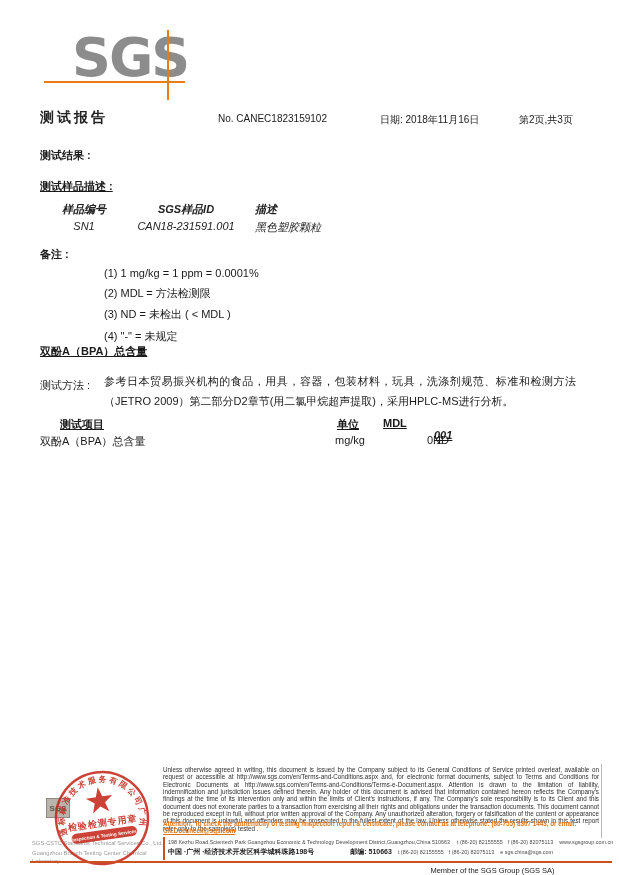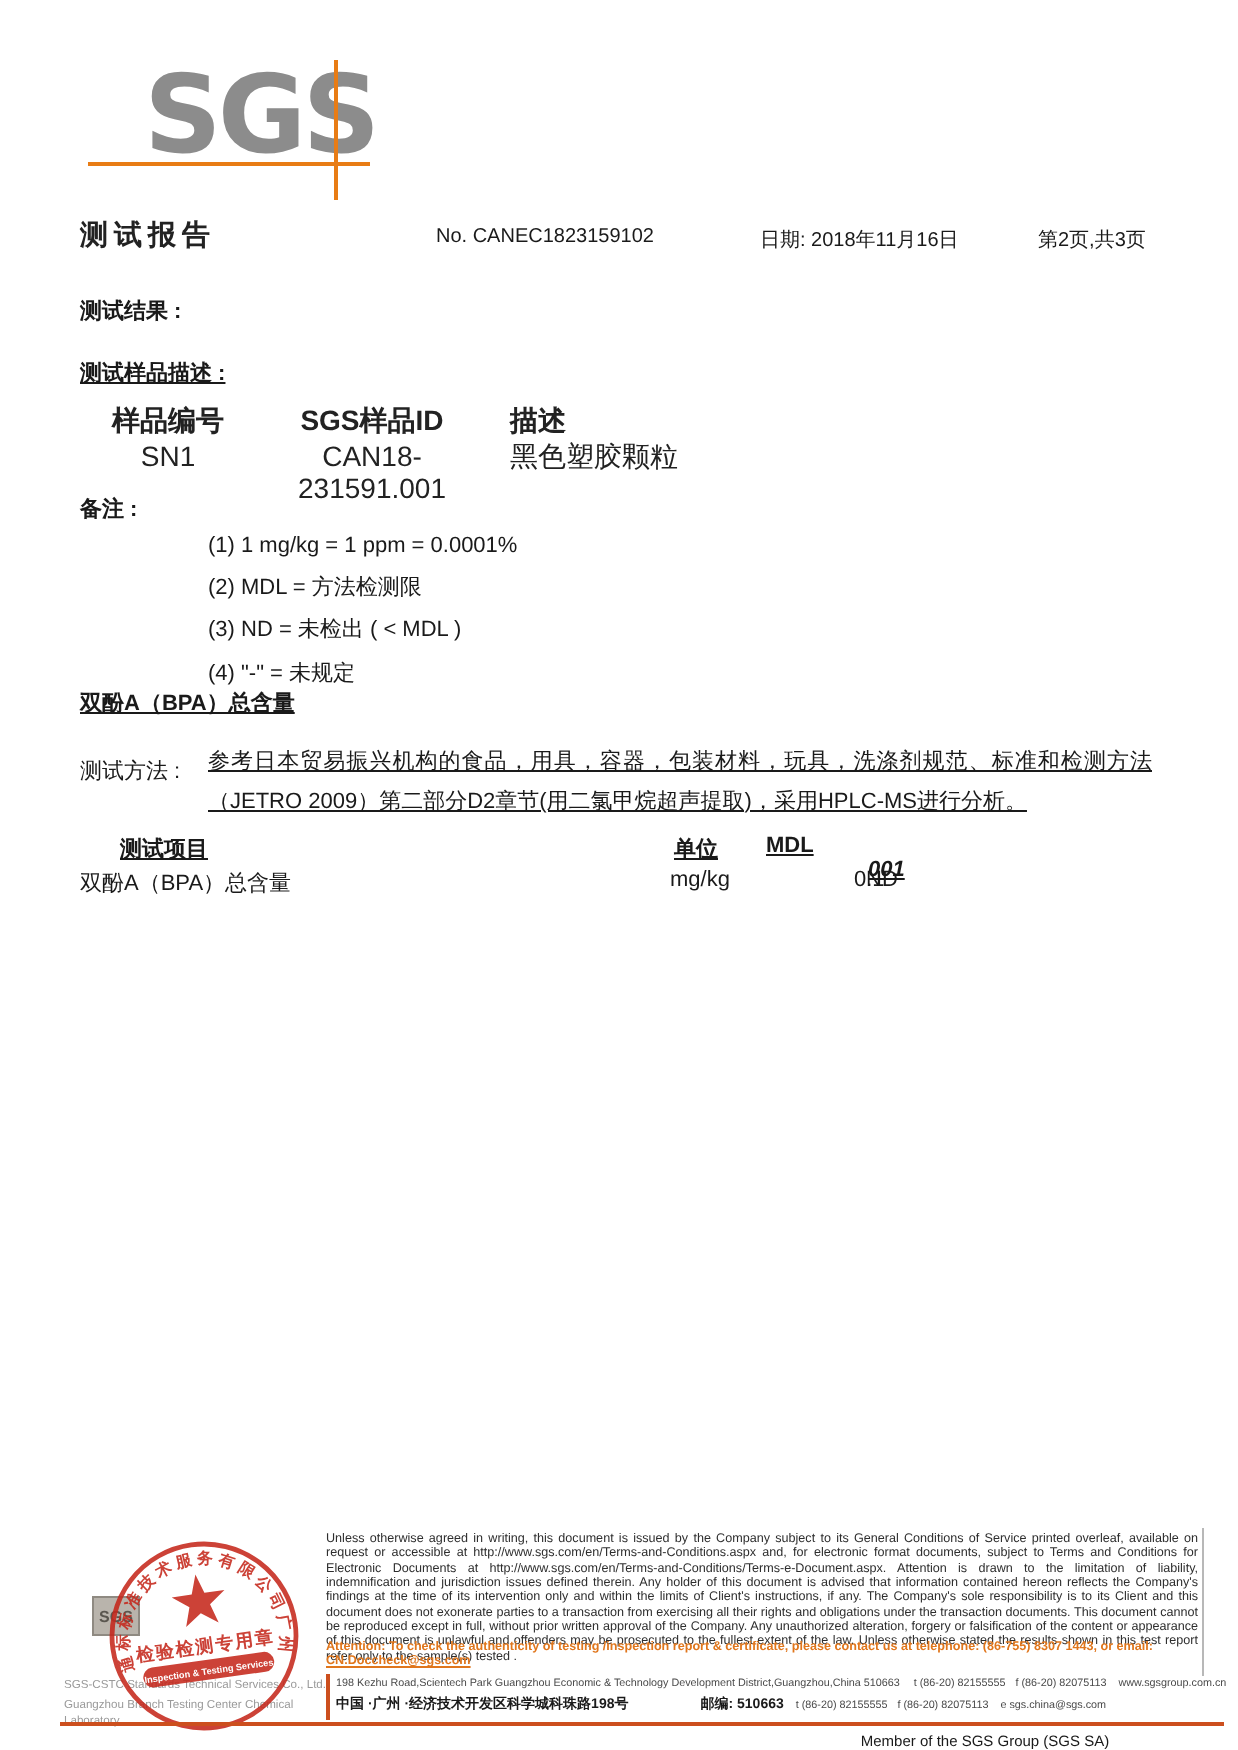--- a/index.html
+++ b/index.html
@@ -20,21 +20,21 @@
   .report-title { font-size:14px; font-weight:bold; letter-spacing:3px; }
   .hdr-info { font-size:10px; color:#1a1a1a; }
 
   
   .body-text { font-size:11px; color:#1a1a1a; }
   .bold { font-weight:bold; }
   .ul { text-decoration:underline; }
   .it { font-style:italic; }
   .sec-label { font-size:11px; font-weight:bold; color:#1a1a1a; }
 
-  .sample-row { display:flex; font-size:14px; }
+  .sample-row { display:flex; font-size:11px;font-style:italic; }
   .sample-c1 { width:58px; text-align:center; }
   .sample-c2 { width:122px; text-align:center; margin-left:12px; }
   .sample-c3 { margin-left:8px; text-align:left; }
 
   .remark-line { font-size:11px; color:#1a1a1a; margin-bottom:6.5px; }
 
   .method-text { font-size:11px; line-height:20px; color:#1a1a1a; text-align:justify; }
 
   
   .disclaimer { font-size:6.3px; line-height:7.35px; color:#2e2e2e; text-align:justify; }
@@ -86,21 +86,21 @@
   <div class="abs" style="left:104px; top:267px;">
     <div class="remark-line">(1) 1 mg/kg = 1 ppm = 0.0001%</div>
     <div class="remark-line">(2) MDL = 方法检测限</div>
     <div class="remark-line">(3) ND = 未检出 ( &lt; MDL )</div>
     <div class="remark-line">(4) "-" = 未规定</div>
   </div>
 
   <div class="abs sec-label ul" style="left:40px; top:344px;">双酚A（BPA）总含量</div>
 
   <div class="abs sec-label" style="left:40px; top:378px; font-weight:normal;">测试方法 :</div>
-  <div class="abs method-text" style="left:104px; top:371px; width:472px;text-decoration:underline;">参考日本贸易振兴机构的食品，用具，容器，包装材料，玩具，洗涤剂规范、标准和检测方法（JETRO 2009）第二部分D2章节(用二氯甲烷超声提取)，采用HPLC-MS进行分析。</div>
+  <div class="abs method-text" style="left:104px; top:371px; width:472px;">参考日本贸易振兴机构的食品，用具，容器，包装材料，玩具，洗涤剂规范、标准和检测方法（JETRO 2009）第二部分D2章节(用二氯甲烷超声提取)，采用HPLC-MS进行分析。</div>
 
   <div class="abs body-text bold ul" style="left:60px; top:417px;">测试项目</div>
   <div class="abs body-text bold ul" style="left:337px; top:417px;">单位</div>
   <div class="abs body-text bold ul" style="left:383px; top:417px;">MDL</div>
   <div class="abs body-text bold ul it" style="left:434px; top:417px;margin-top:12px;">001</div>
 
   <div class="abs body-text" style="left:40px; top:434px;">双酚A（BPA）总含量</div>
   <div class="abs body-text" style="left:335px; top:434px;">mg/kg</div>
   <div class="abs body-text" style="left:387px; top:434px;margin-left:40px;">0.1</div>
   <div class="abs body-text" style="left:433px; top:434px;">ND</div>

